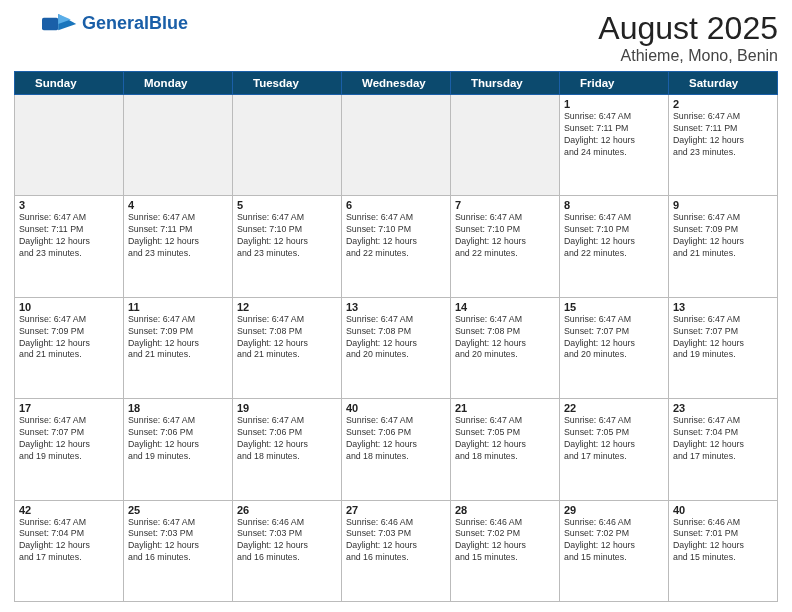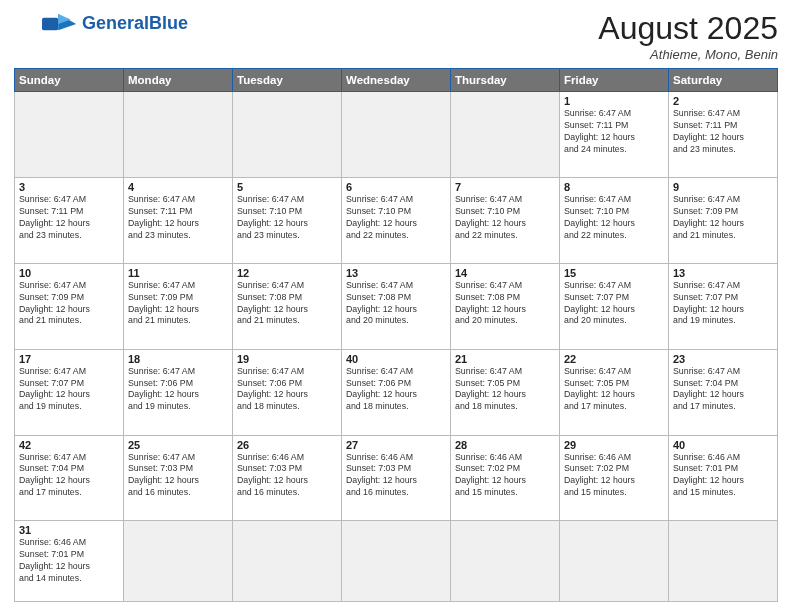--- a/index.html
+++ b/index.html
@@ -46,37 +46,36 @@
     }
     .title-block {
       text-align: right;
     }
     .cal-title {
       font-size: 32px;
       font-weight: normal;
       color: #222;
     }
     .cal-subtitle {
-      font-size: 13px;
+      font-size: 16px;
       color: #444;
-      font-style: italic;
     }
     .calendar {
       flex: 1;
       border: 1px solid #bbb;
       border-collapse: collapse;
       width: 100%;
       table-layout: fixed;
     }
     .calendar th {
-      background: #737373;
+      background: #0c4a6e;
       color: #fff;
       font-size: 11.5px;
       font-weight: bold;
-      padding: 5px 4px;
+      padding: 5px 20px;
       text-align: left;
       border: 1px solid #1a5fa8;
     }
     .calendar td {
       border: 1px solid #bbb;
       vertical-align: top;
       padding: 3px 4px 3px 4px;
       font-size: 9px;
       color: #333;
       background: #fff;
@@ -353,30 +352,15 @@
 and 15 minutes.</div>
           </td>
           <td>
             <span class="day-num">40</span>
             <div class="day-info" style="white-space: pre-line;">Sunrise: 6:46 AM
 Sunset: 7:01 PM
 Daylight: 12 hours
 and 15 minutes.</div>
           </td>
         </tr>
-        <tr class="last-row">
-          <td>
-            <span class="day-num">31</span>
-            <div class="day-info" style="white-space: pre-line;">Sunrise: 6:46 AM
-Sunset: 7:01 PM
-Daylight: 12 hours
-and 14 minutes.</div>
-          </td>
-          <td class="empty"></td>
-          <td class="empty"></td>
-          <td class="empty"></td>
-          <td class="empty"></td>
-          <td class="empty"></td>
-          <td class="empty"></td>
-        </tr>
       </tbody>
   </table>
 </div>
 
 </body></html>

